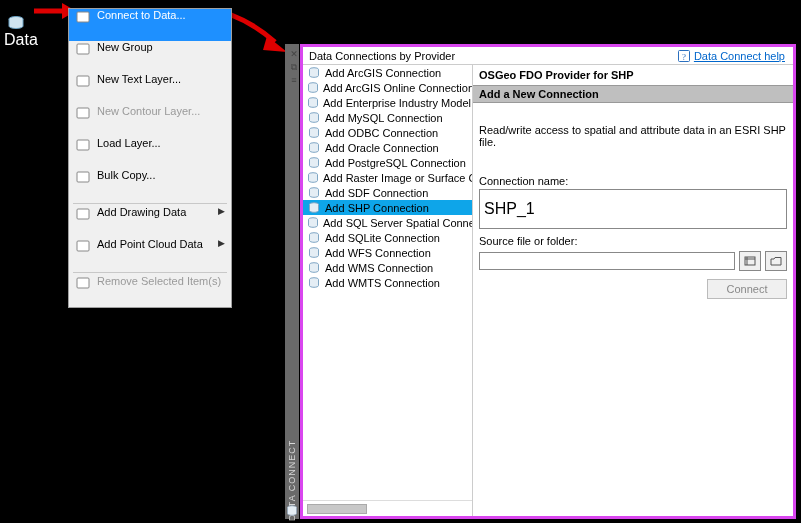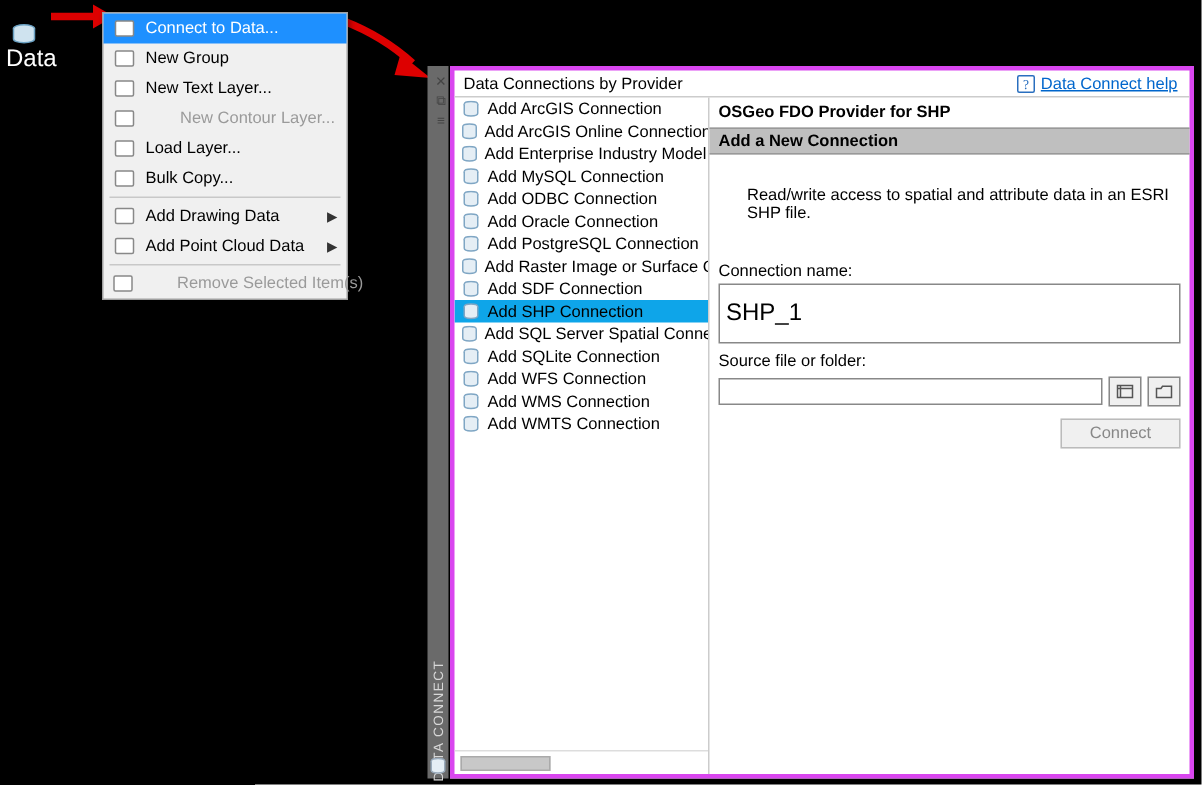--- a/index.html
+++ b/index.html
@@ -5,23 +5,23 @@
   * { box-sizing: border-box; }
   body { margin: 0; font-family: "Segoe UI", Tahoma, sans-serif; font-size: 11px; background: #000; width: 801px; height: 523px; overflow: hidden; position: relative; }
 
   
   .data-btn { position: absolute; left: 4px; top: 16px; width: 24px; height: 30px; color: #fff; text-align: center; }
   .data-btn .icon { width: 18px; height: 14px; margin: 0 auto; }
   .data-btn .lbl { font-size: 16px; margin-top: 1px; }
 
   
   .ctx { position: absolute; left: 68px; top: 8px; width: 164px; background: #f0f0f0; border: 1px solid #a0a0a0; box-shadow: 1px 2px 4px rgba(0,0,0,.4); }
-  .ctx .row { display: flex; align-items: center; height: 20px; padding: 0 6px; white-space: nowrap; }
+  .ctx .row { display: flex; height: 32px; padding: 0 6px; white-space: nowrap; }
   .ctx .row.sel { background: #1e90ff; color: #fff; }
-  .ctx .row.dis { color: #9a9a9a; gap: 23px; }
+  .ctx .row.dis { color: #9a9a9a; }
   .ctx .row .ico { width: 16px; height: 16px; margin-right: 6px; display:flex; align-items:center; justify-content:center; }
   .ctx .row .txt { flex: 1; }
   .ctx .row .arrow { font-size: 9px; color: #333; }
   .ctx hr { border: none; border-top: 1px solid #c8c8c8; margin: 2px 4px; }
 
   
   .redarrow1 { position: absolute; left: 32px; top: 1px; pointer-events:none; }
   .redarrow2 { position: absolute; left: 225px; top: 0px; pointer-events:none; }
 
   
@@ -42,21 +42,21 @@
   .providers .hscroll { height:16px; border-top:1px solid #ddd; display:flex; align-items:center; }
   .providers .hscroll .thumb { width:60px; height:10px; background:#c8c8c8; border:1px solid #aaa; margin-left:4px; }
   .prov { display:flex; align-items:center; height:15px; padding:0 4px; white-space:nowrap; }
   .prov.sel { background:#0ea5e9; }
   .prov .pico { width:14px; height:14px; margin-right:4px; display:flex; align-items:center; justify-content:center; }
 
   
   .rpane { flex:1; padding: 0; display:flex; flex-direction:column; }
   .rpane .title { padding: 4px 6px; font-weight:bold; }
   .rpane .subhdr { background:#bfbfbf; font-weight:bold; padding:2px 6px; border-top:1px solid #999; border-bottom:1px solid #999; }
-  .rpane .desc { padding:21px 6px;margin-left:19px; }
+  .rpane .desc { padding:21px 6px; }
   .rpane .field { padding: 6px 6px 0; }
   .rpane .field label { display:block; margin-bottom:2px; }
   .rpane .field input[type=text] { width: 308px; height:18px; border:1px solid #888; padding:19px 4px; font-family:inherit; font-size:16px; }
   .rpane .fileline { display:flex; align-items:center; padding: 2px 6px; gap:4px; }
   .rpane .fileline input[type=text] { flex:0 0 256px; height:18px; border:1px solid #888; padding:1px 4px; font-family:inherit; font-size:11px; }
   .sqbtn { width:22px; height:20px; border:1px solid #888; background:#f0f0f0; display:flex; align-items:center; justify-content:center; }
   .connect-row { display:flex; justify-content:flex-end; padding:6px; }
   .connect-btn { width:80px; height:20px; border:1px solid #bbb; background:#f0f0f0; color:#888; display:flex; align-items:center; justify-content:center; }
 
   

